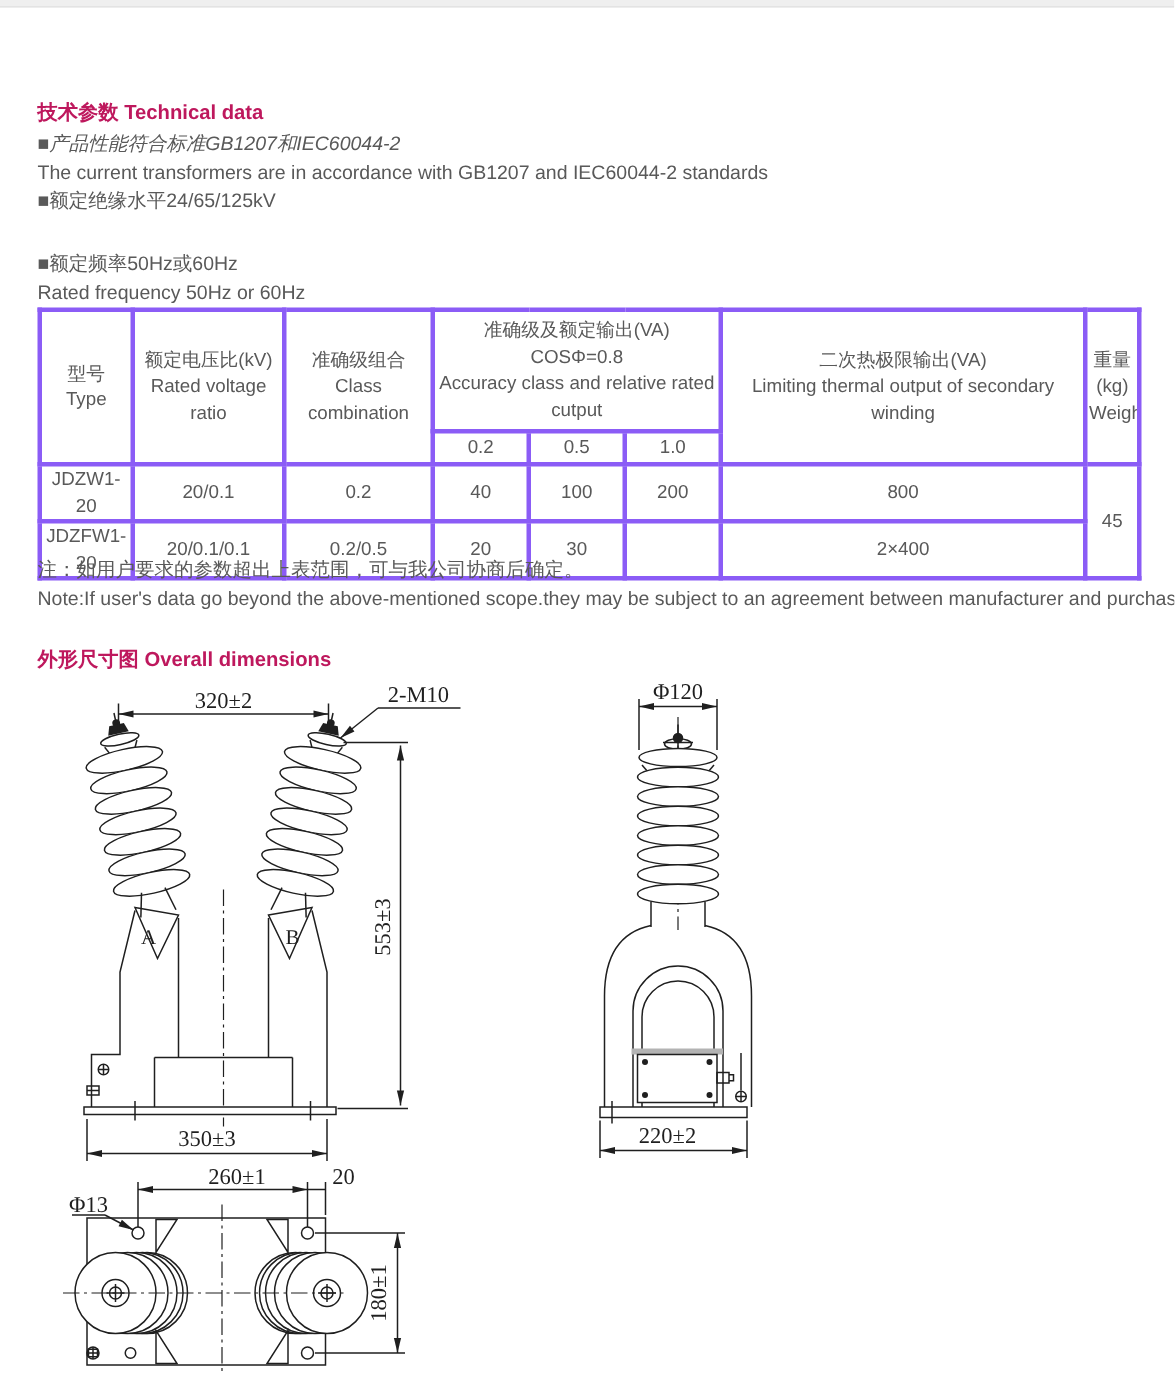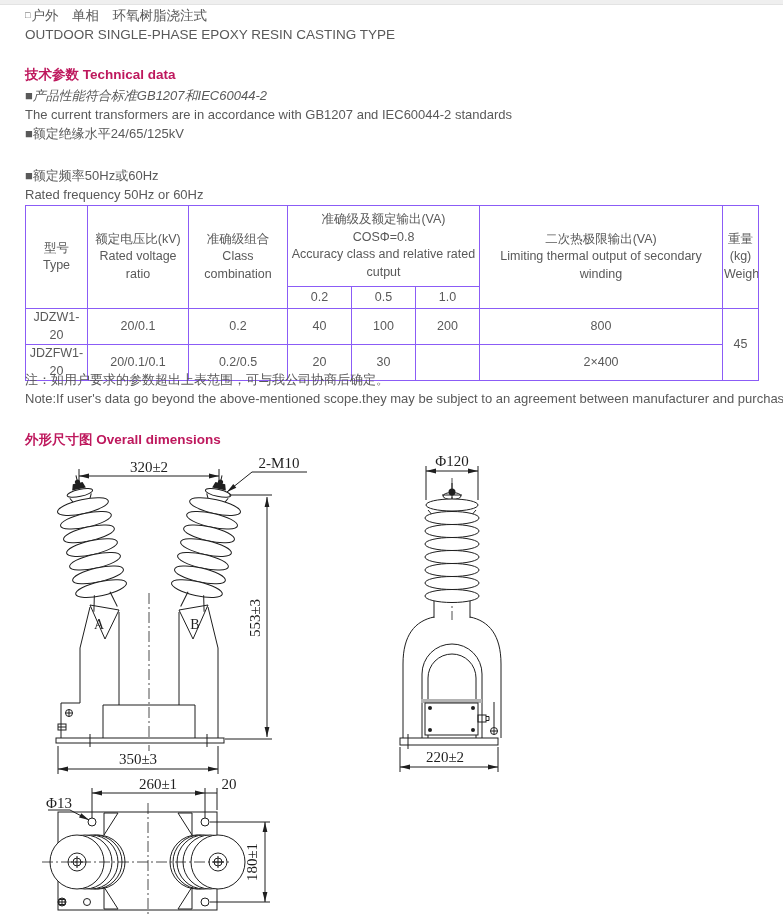--- a/index.html
+++ b/index.html
@@ -5,38 +5,36 @@
   html,body{margin:0;padding:0;background:#fff;}
   #page{position:relative;width:783px;height:917px;background:#ffffff;overflow:hidden;
         font-family:"Liberation Sans","DejaVu Sans",sans-serif;color:#595959;}
   .topbar{position:absolute;left:0;top:0;width:783px;height:4px;background:#efefef;border-bottom:1px solid #e3e3e3;}
   .tline{position:absolute;left:25px;font-size:13.5px;white-space:nowrap;}
   .bullet-sq{font-size:9px;vertical-align:2px;margin-right:1px;}
   .heading{position:absolute;left:25px;font-size:13.5px;font-weight:bold;color:#be185d;white-space:nowrap;}
   .bline{position:absolute;left:25px;font-size:13px;white-space:nowrap;}
   table.spec{position:absolute;left:25px;top:205px;border-collapse:collapse;table-layout:fixed;width:733px;
              font-size:12.5px;color:#595959;text-align:center;}
-  table.spec td{border:1px solid #8b5cf6;padding:0 1px;line-height:1.4;vertical-align:middle;overflow:hidden;}
+  table.spec td{border:3px solid #8b5cf6;padding:0 1px;line-height:1.4;vertical-align:middle;overflow:hidden;}
   .note{position:absolute;left:25px;font-size:13px;white-space:nowrap;}
   svg text{font-family:"Liberation Serif","DejaVu Serif",serif;font-size:15px;fill:#1f1f1f;stroke:none;}
   svg .lab{font-size:14px;}
   .drw{position:absolute;}
   .ln{stroke:#1f1f1f;stroke-width:1;fill:none;}
   .fw{fill:#ffffff;stroke:#1f1f1f;stroke-width:1;}
   .fd{fill:#1f1f1f;stroke:none;}
   .cl{stroke:#1f1f1f;stroke-width:0.8;fill:none;stroke-dasharray:11 3 2 3;}
 </style>
 </head>
 <body>
 
 <div id="page">
   <div class="topbar"></div>
 
-  <div class="tline" style="top:7px;"><span class="bullet-sq">□</span><span>户外　单相　环氧树脂浇注式</span></div>
-  <div class="tline" style="top:27px;">OUTDOOR SINGLE-PHASE EPOXY RESIN CASTING TYPE</div>
 
   <div class="heading" style="top:66px;">技术参数 Technical data</div>
 
   <div class="bline" style="top:87px;font-style:italic;">■产品性能符合标准GB1207和IEC60044-2</div>
   <div class="bline" style="top:107px;">The current transformers are in accordance with GB1207 and IEC60044-2 standards</div>
   <div class="bline" style="top:125px;">■额定绝缘水平24/65/125kV</div>
   <div class="bline" style="top:167px;">■额定频率50Hz或60Hz</div>
   <div class="bline" style="top:187px;">Rated frequency 50Hz or 60Hz</div>
 
   <table class="spec">

